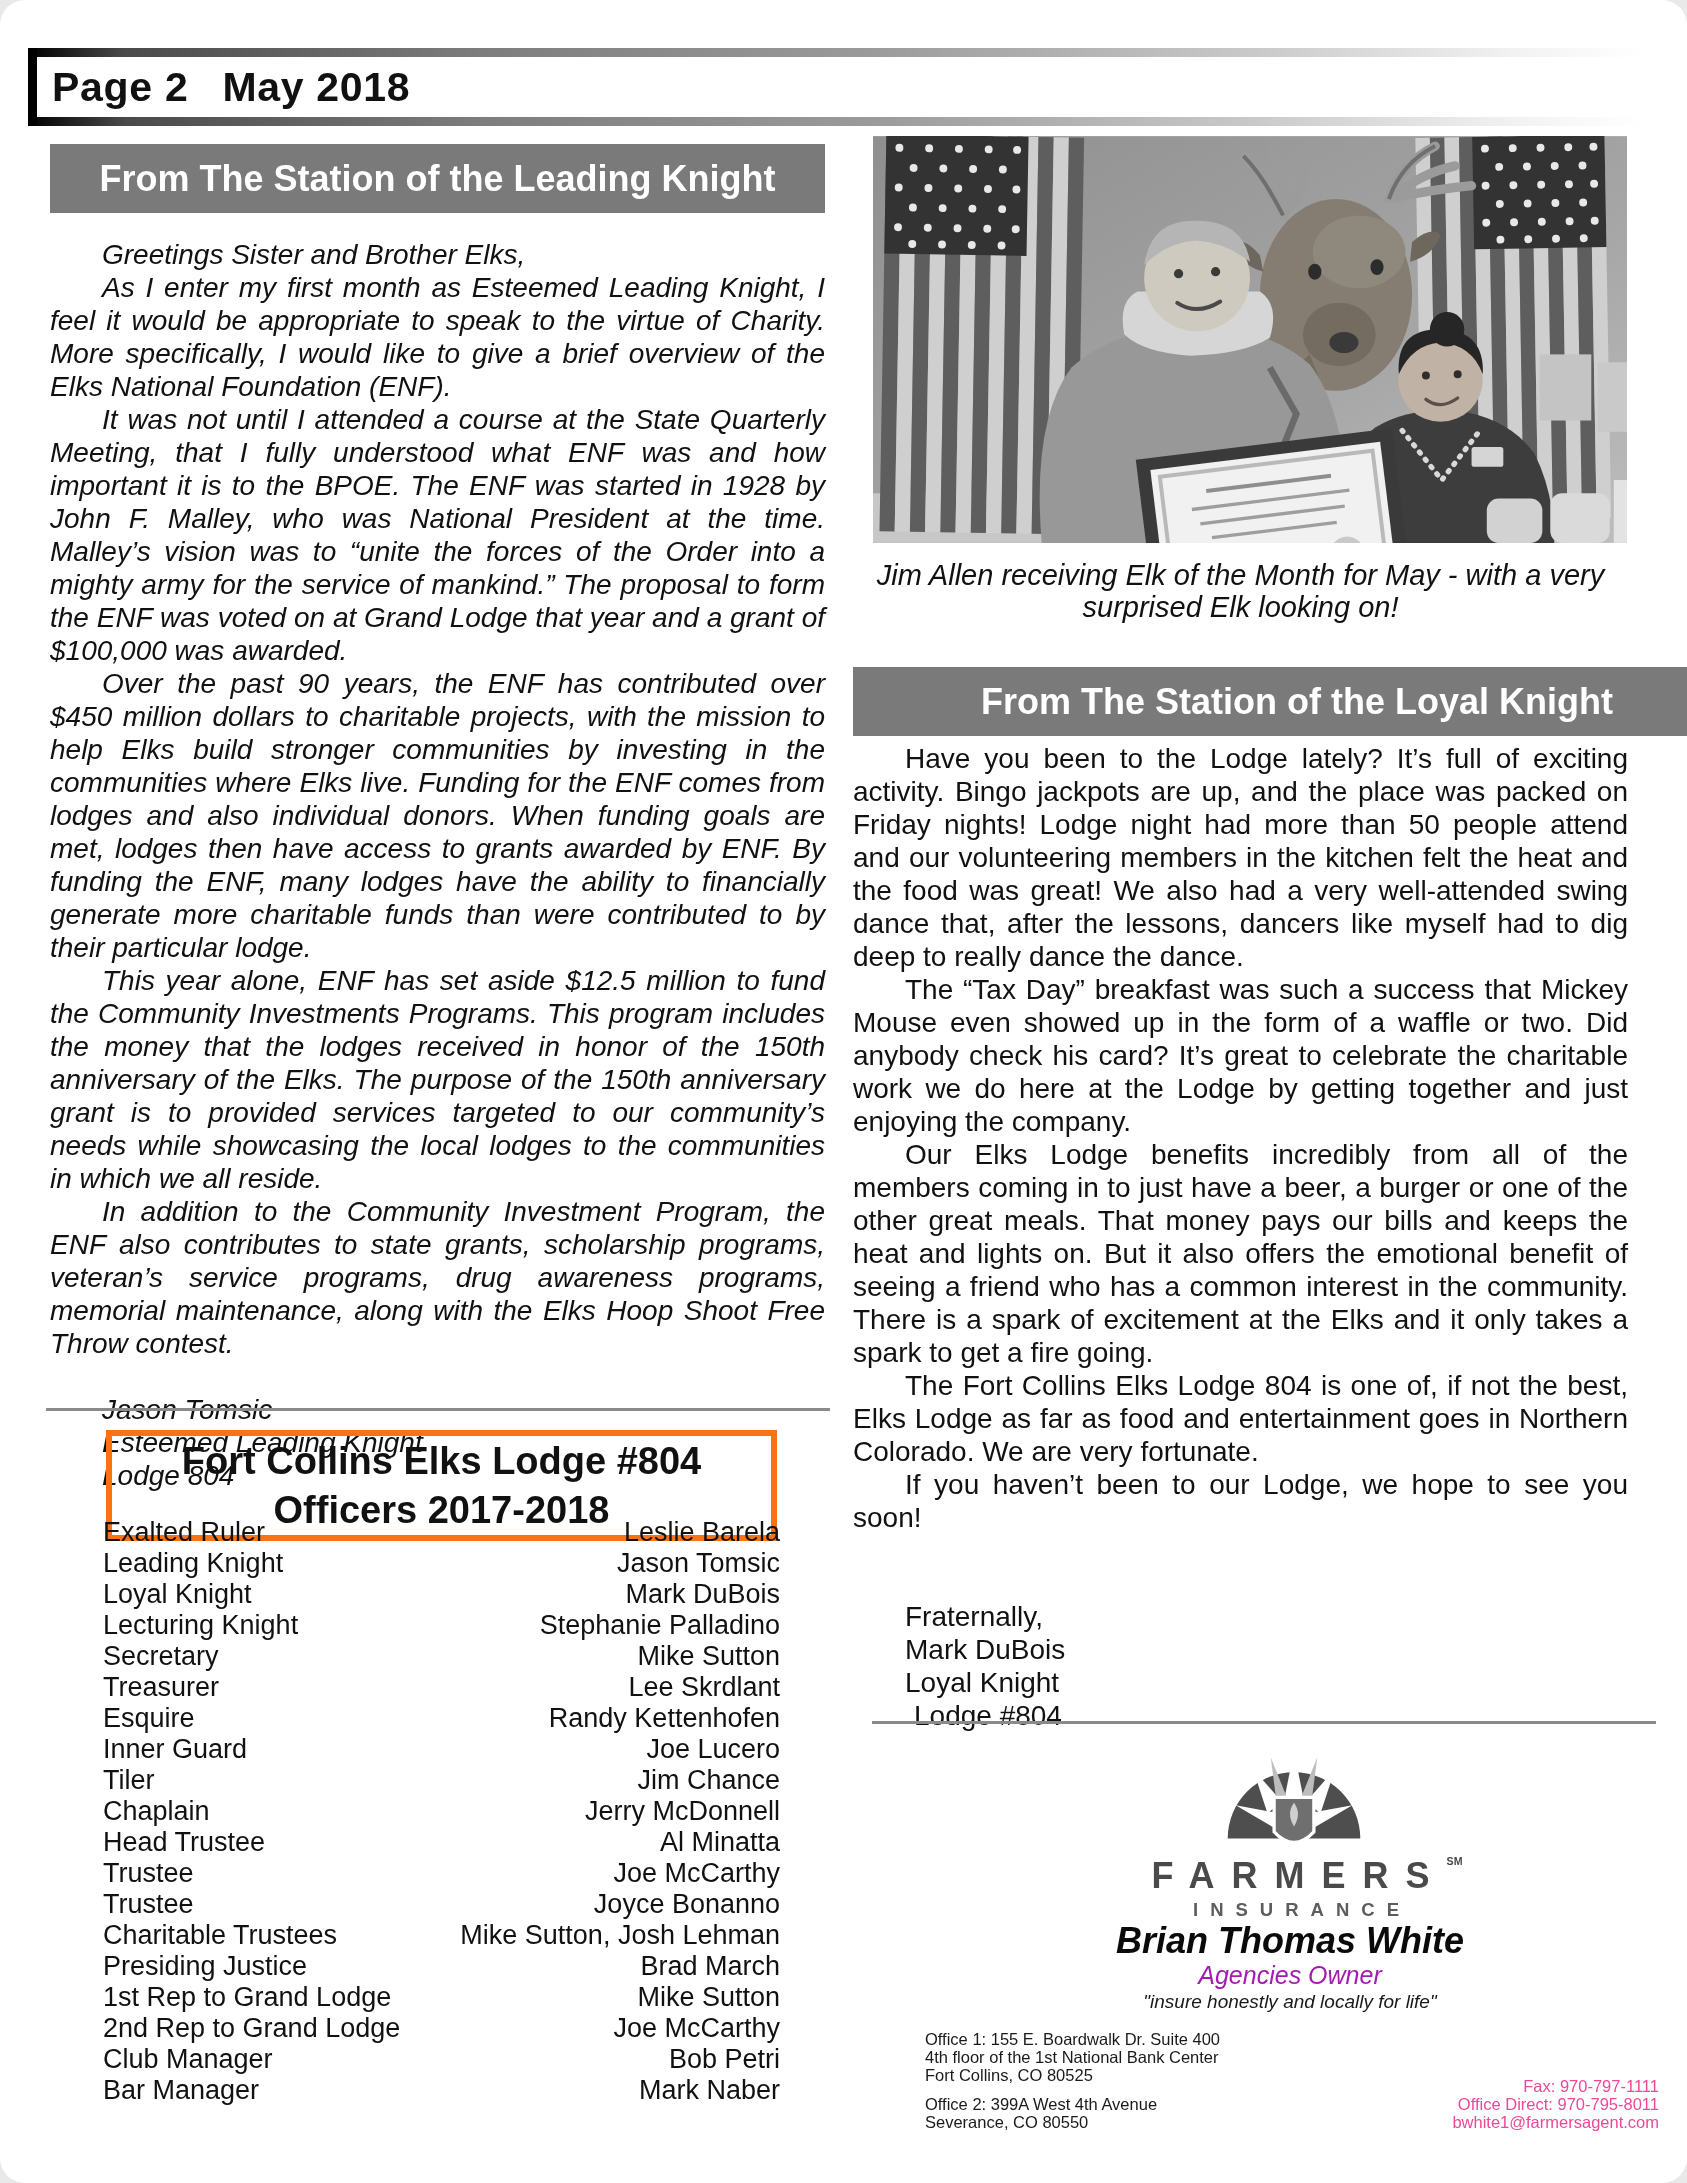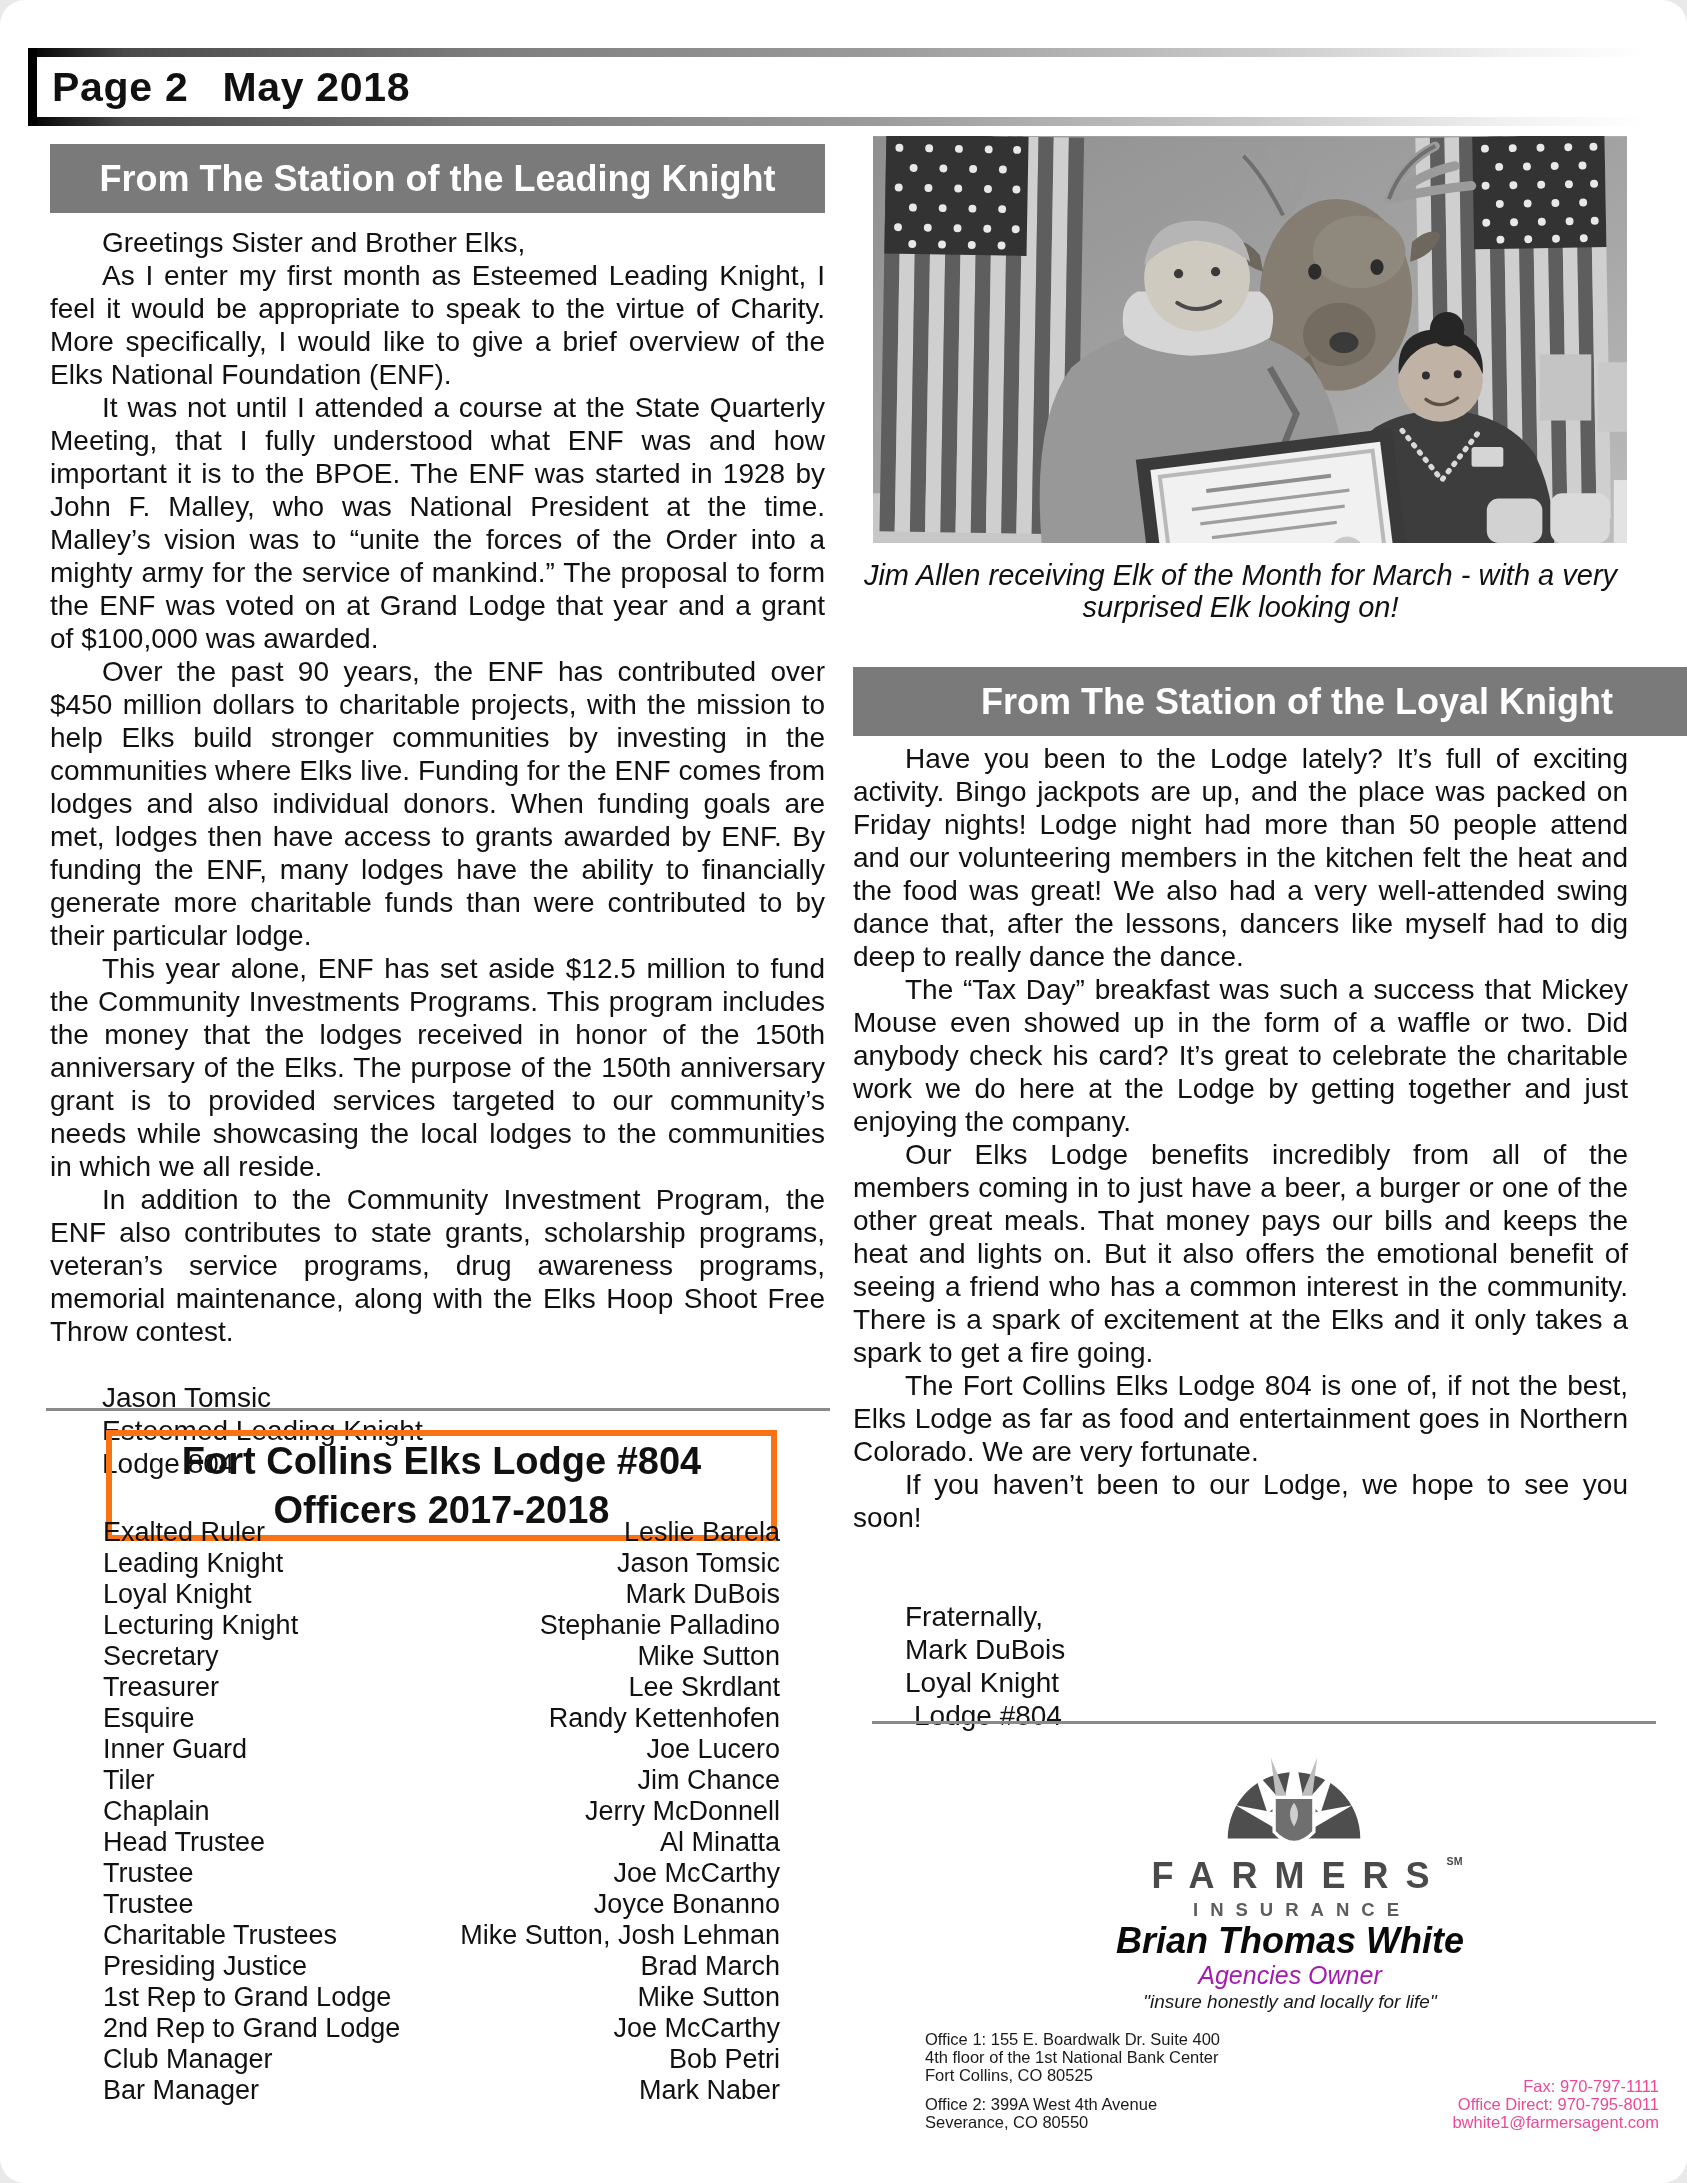--- a/index.html
+++ b/index.html
@@ -14,21 +14,21 @@
   .hdr-edge { position:absolute; left:28.4px; top:48px; width:8.6px; height:77px; background:#000; }
   .hdr-title { position:absolute; left:52px; top:64px; font-size:41px; font-weight:bold; letter-spacing:0.7px; white-space:nowrap; }
   .hdr-title .date { margin-left:34px; }
   
   .sec-bar { position:absolute; height:69px; background:#7a7a7a; color:#fff;
     font-weight:bold; font-size:36px; display:flex; align-items:center; justify-content:center; }
   .sec-bar.left { left:50px; top:144px; width:775px; }
   .sec-bar.right { left:853px; top:667px; width:888px; }
   
   .article { position:absolute; width:775px; font-size:28px; line-height:33px; text-align:justify; }
-  .article.left { left:50px; top:226px; }
+  .article.left { left:50px; top:238px;font-style:italic; }
   .article.right { left:853px; top:742px; }
   .article p { margin:0; text-indent:52px; }
   .sig { margin-top:33px; text-indent:0; }
   .sig div { padding-left:52px; text-indent:0; }
   .sig div.extra-indent { padding-left:61px; }
   .article.right .sig { margin-top:66px; }
   
   .photo { position:absolute; left:873px; top:136px; width:754px; height:407px; }
   .caption { position:absolute; left:853px; top:559px; width:775px; text-align:center;
     font-style:italic; font-size:29px; line-height:32px; }
@@ -332,21 +332,21 @@
       <line x1="470" y1="665" x2="640" y2="665" stroke="#8e8e8e" stroke-width="4"></line>
     </g>
 
     <g>
       <rect x="928" y="548" width="84" height="67" rx="18" fill="#d2d2d2"></rect>
       <rect x="1024" y="540" width="90" height="75" rx="18" fill="#dadada"></rect>
       <rect x="1120" y="520" width="20" height="95" fill="#e3e3e3"></rect>
     </g>
   </svg>
 
-  <div class="caption">Jim Allen receiving Elk of the Month for March - with a very surprised Elk looking on!</div>
+  <div class="caption">Jim Allen receiving Elk of the Month for May - with a very surprised Elk looking on!</div>
 
   <div class="sec-bar right">
     <span>From The Station of the Loyal Knight</span>
   </div>
 
   <div class="article right">
     <p>Have you been to the Lodge lately? It’s full of exciting activity.  Bingo jackpots are up, and the place was packed on Friday nights! Lodge night had more than 50 people attend and our volunteering members in the kitchen felt the heat and the food was great! We also had a very well-attended swing dance that, after the lessons, dancers like myself had to dig deep to really dance the dance.</p>
     <p>The “Tax Day” breakfast was such a success that Mickey Mouse even showed up in the form of a waffle or two.  Did anybody check his card? It’s great to celebrate the charitable work we do here at the Lodge by getting together and just enjoying the company.</p>
     <p>Our Elks Lodge benefits incredibly from all of the members coming in to just have a beer, a burger or one of the other great meals. That money pays our bills and keeps the heat and lights on.  But it also offers the emotional benefit of seeing a friend who has a common interest in the community. There is a spark of excitement at the Elks and it only takes a spark to get a fire going.</p>
     <p>The Fort Collins Elks Lodge 804 is one of,  if not the best, Elks Lodge as far as food and entertainment goes in Northern Colorado. We are very fortunate.</p>

